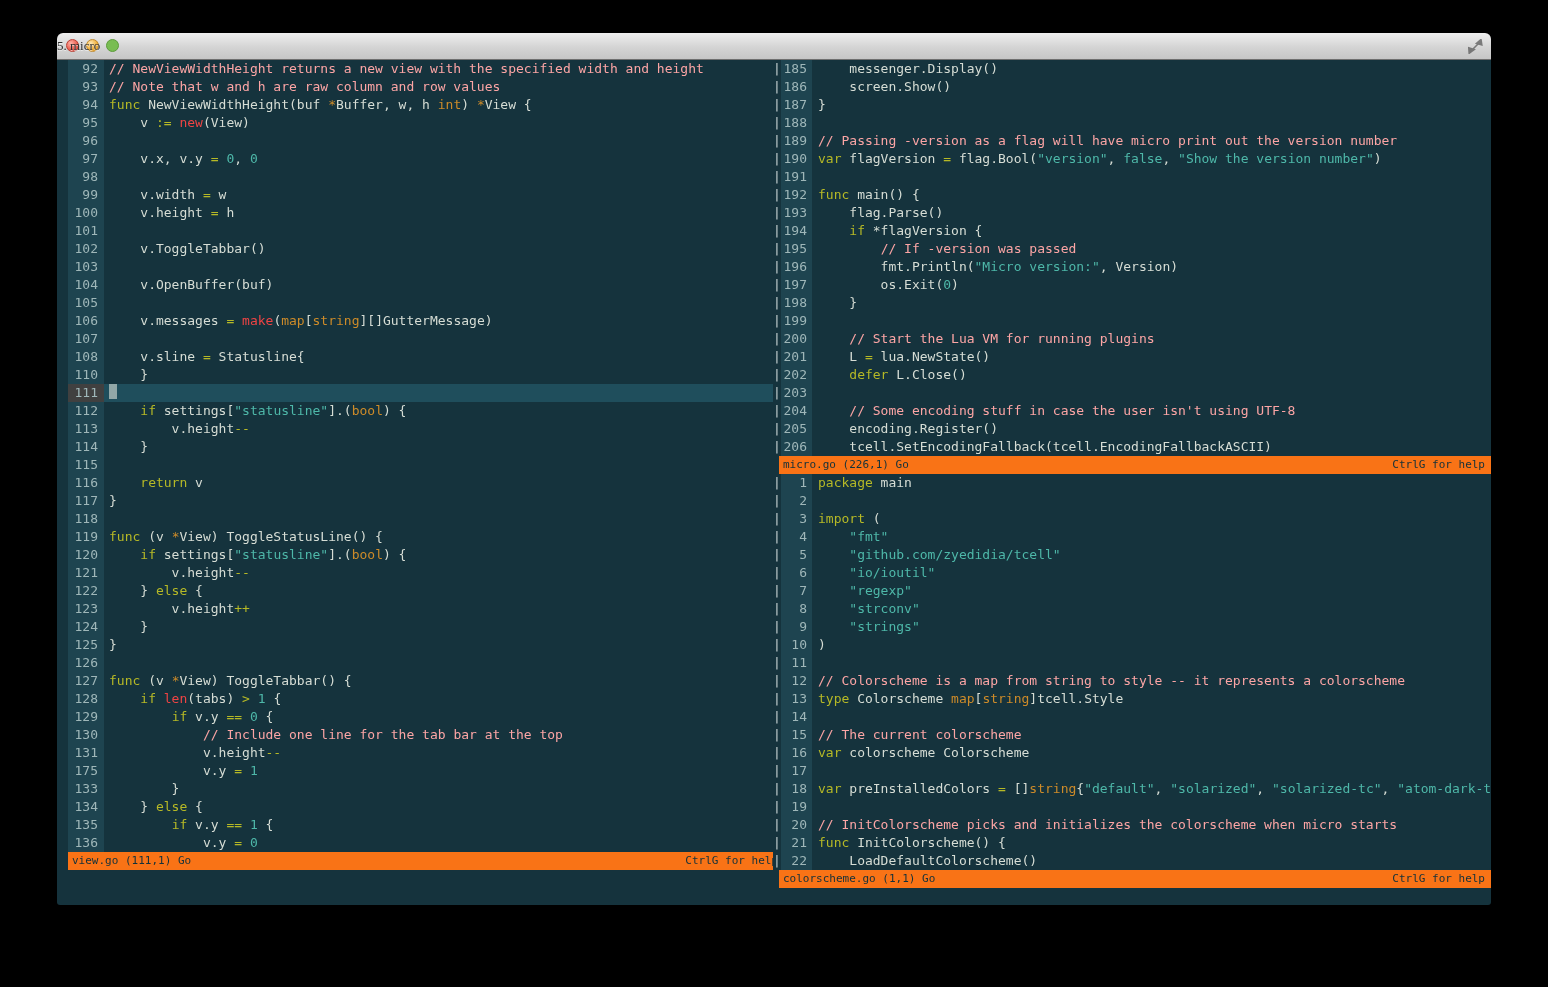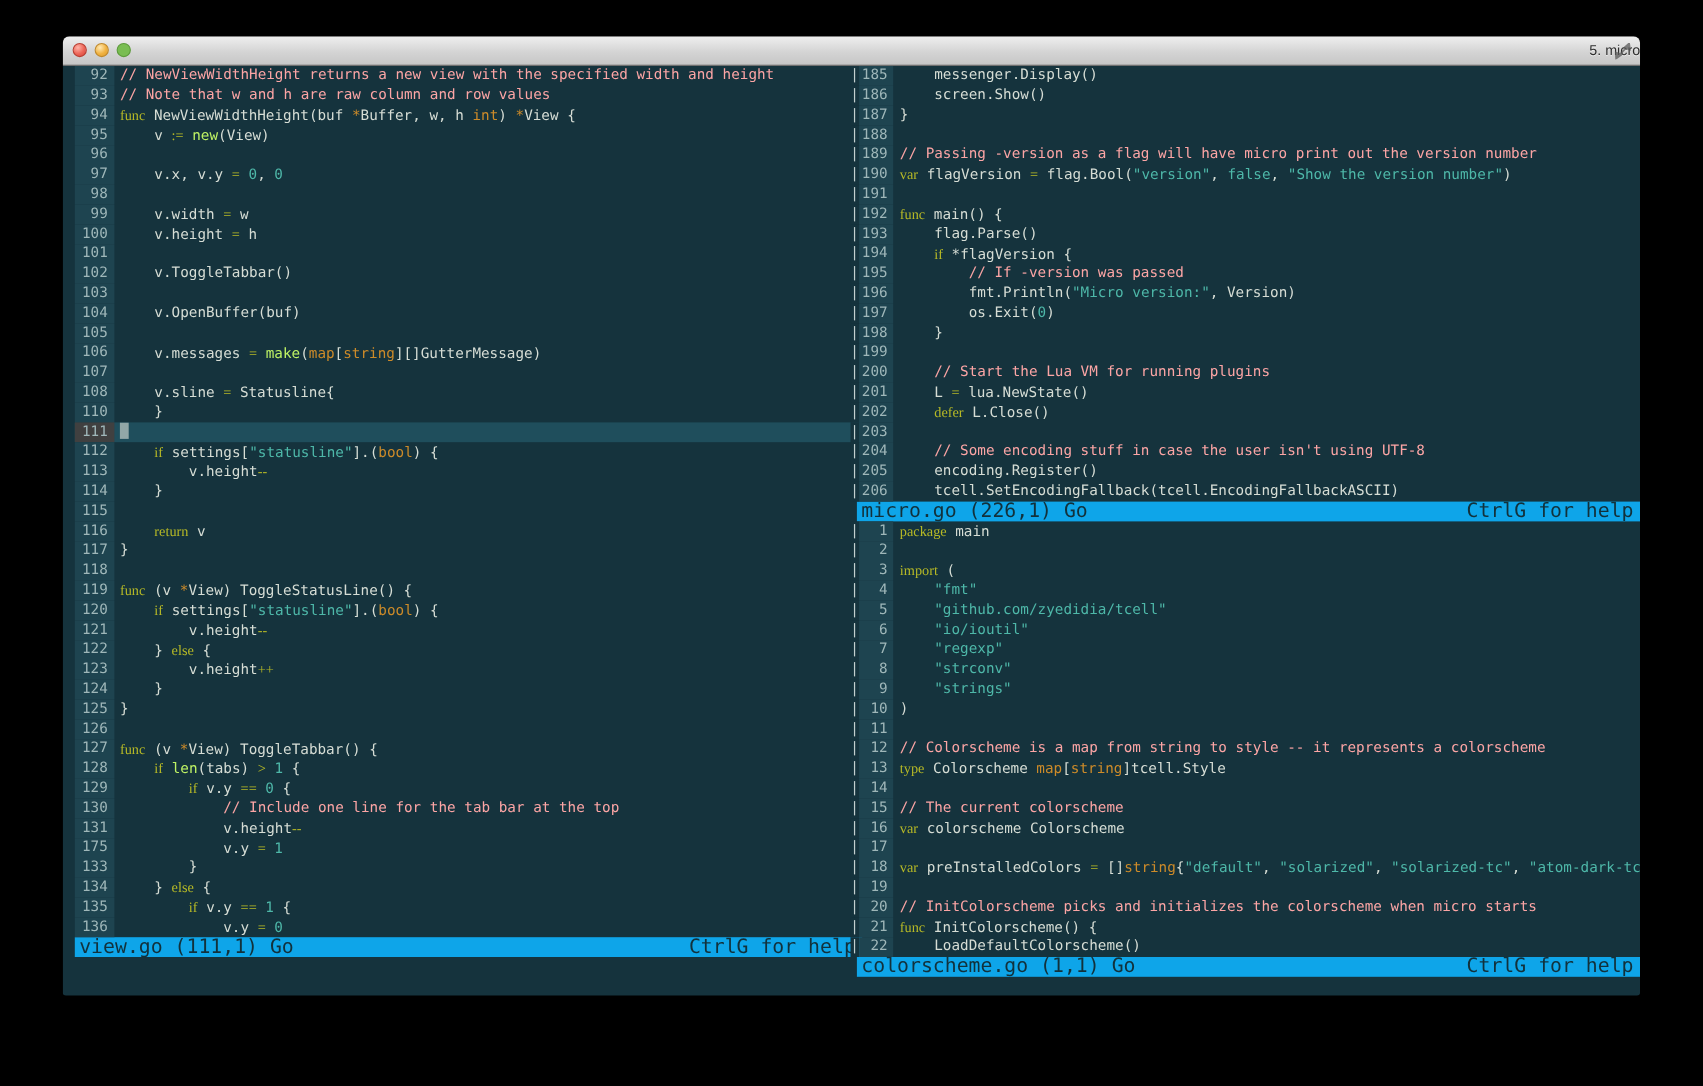--- a/index.html
+++ b/index.html
@@ -5,41 +5,41 @@
   html,body{margin:0;padding:0;background:#000;width:1548px;height:987px;overflow:hidden;}
   .screen{position:relative;width:1548px;height:987px;background:#000;font-family:"DejaVu Sans Mono",monospace;}
   .window{position:absolute;left:57px;top:33px;width:1434px;height:872px;border-radius:6px 6px 3px 3px;overflow:hidden;box-shadow:0 10px 30px rgba(0,0,0,.7);}
   
   .titlebar{position:relative;height:26px;background:linear-gradient(#efefef,#d4d4d4 55%,#c6c6c6);border-bottom:1px solid #6f6f6f;}
   .lights{position:absolute;left:9px;top:6px;display:flex;gap:7px;}
   .light{width:13px;height:13px;border-radius:50%;box-sizing:border-box;}
   .light.red{background:radial-gradient(circle at 35% 30%,#ffb3a8,#ec6456 55%,#d5443a);border:1px solid #b93f33;}
   .light.yellow{background:radial-gradient(circle at 35% 30%,#ffe9b5,#f0b13f 55%,#dd9c31);border:1px solid #c08a2e;}
   .light.green{background:radial-gradient(circle at 35% 30%,#d2f0b8,#79bd52 55%,#62a83e;);border:1px solid #5d9b3c;background-color:#79bd52;}
-  .wtitle{position:absolute;left:0;right:0;top:5px;text-align:right;font-family:Liberation Sans, sans-serif;font-size:13px;color:#2e2e2e;text-shadow:0 1px 0 rgba(255,255,255,.6);}
+  .wtitle{position:absolute;left:0;right:0;top:5px;text-align:left;font-family:Liberation Serif, serif;font-size:13px;color:#2e2e2e;text-shadow:0 1px 0 rgba(255,255,255,.6);}
   .fsbtn{position:absolute;right:8px;top:6px;width:15px;height:15px;opacity:.75;}
   
   .content{position:relative;width:1434px;height:846px;background:#15333d;}
   .pane{position:absolute;top:0;height:846px;overflow:hidden;}
   .pane.left{left:0;width:716px;padding-left:11px;}
   .pane.right{left:716px;width:718px;}
   .lines{display:block;}
   .row{display:flex;height:18px;line-height:18px;font-size:13px;white-space:pre;}
   .gut{flex:0 0 30px;text-align:right;padding-right:6px;color:#9fb7b9;background:#1e4450;}
   .pane.right .gut{flex:0 0 26px;padding-right:5px;}
   .divch{flex:0 0 8px;color:#c2cfcf;background:#15333d;text-align:left;}
   .code{flex:1 1 auto;padding-left:5px;color:#d6ddd5;overflow:hidden;}
   .pane.right .code{padding-left:6px;}
   .row.cur{background:#1f4e5c;}
   .row.cur .gut{background:#404040;}
   .cursor{display:inline-block;width:8px;height:15px;background:#92a7a7;vertical-align:-2px;}
-  .tk-d{color:#d6ddd5;} .tk-k{color:#b6b926;font-family:Liberation Serif, serif;} .tk-b{color:#bef264;}
+  .tk-d{color:#d6ddd5;} .tk-k{color:#b6b926;} .tk-b{color:#ef4444;}
   .tk-t{color:#cd8b29;} .tk-s{color:#4eb8a9;} .tk-c{color:#fca5a5;}
   
-  .sbar{height:18px;line-height:18px;font-size:18px;background:#0ea5e9;color:#12313b;display:flex;justify-content:space-between;white-space:pre;}
+  .sbar{height:18px;line-height:18px;font-size:11px;background:#f97316;color:#12313b;display:flex;justify-content:space-between;white-space:pre;}
   .sbar .sl{padding-left:4px;} .sbar .sr{padding-right:6px;}
   .pane.right .sbar{margin-left:6px;}
 </style>
 </head>
 <body>
 
 <div class="screen">
   <div class="window">
 
     <div class="titlebar">

